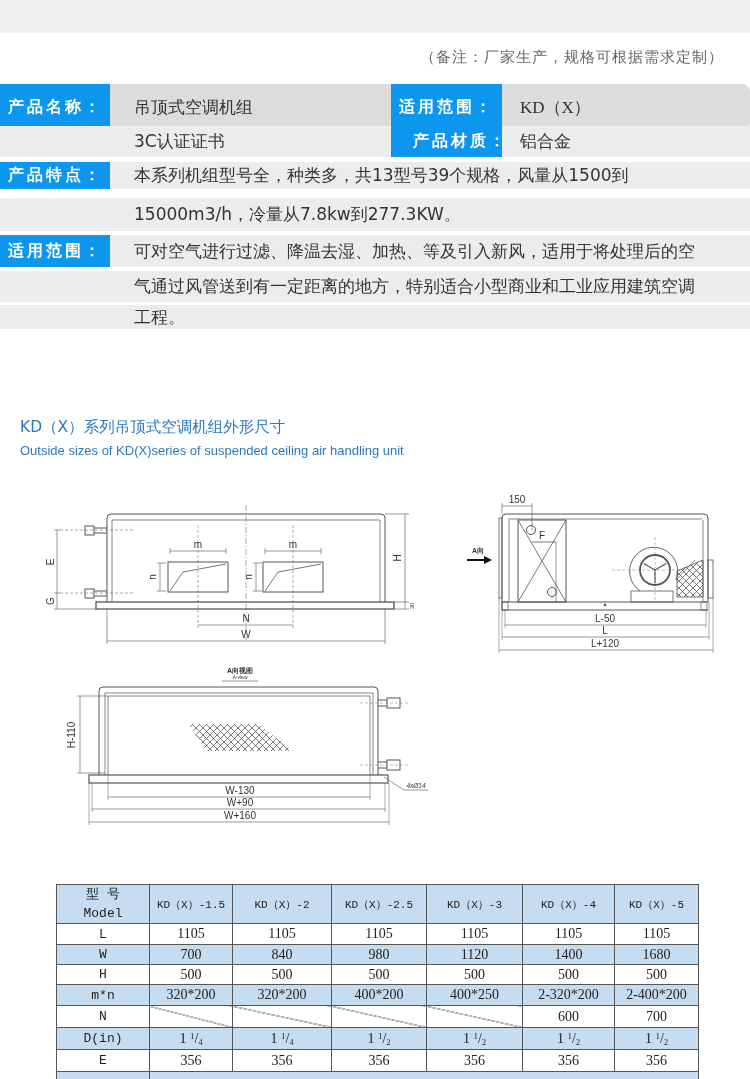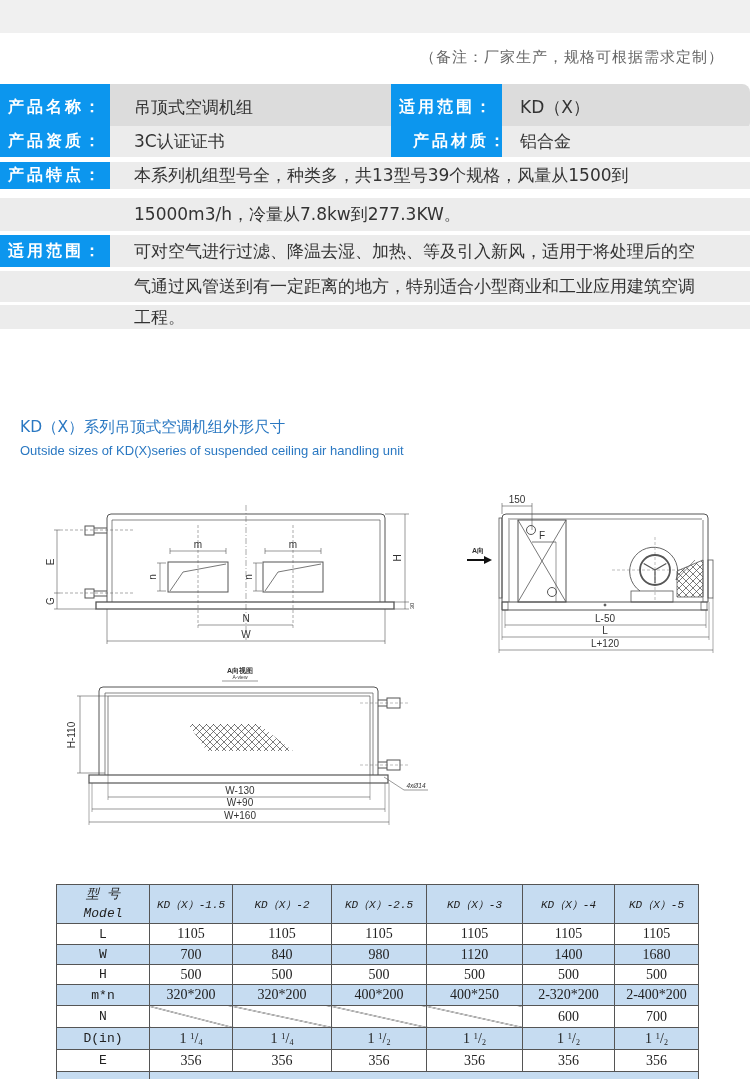--- a/index.html
+++ b/index.html
@@ -28,24 +28,23 @@
 </head>
 <body>
 
 <div class="topband"></div>
 <div class="note">（备注：厂家生产，规格可根据需求定制）</div>
 
 <div class="row dark" style="top:84px;height:47px;border-radius:8px;">
   <div class="lbl" style="left:0;width:110px;">产品名称：</div>
   <div class="val" style="left:134px;">吊顶式空调机组</div>
   <div class="lbl" style="left:391px;width:111px;">适用范围：</div>
-  <div class="val" style="left:520px;">KD（X）</div>
+  <div class="val" style="left:520px;font-family:Liberation Serif, serif;">KD（X）</div>
 </div>
 <div class="row" style="top:126px;height:31px;">
-  <div class="lbl" style="left:0;width:110px;">产品资质：</div>
   <div class="val" style="left:134px;">3C认证证书</div>
   <div class="lbl" style="left:391px;width:111px;padding-left:22px;">产品材质：</div>
   <div class="val" style="left:520px;">铝合金</div>
 </div>
 <div class="row" style="top:162px;height:27px;">
   <div class="lbl" style="left:0;width:110px;">产品特点：</div>
   <div class="val" style="left:134px;">本系列机组型号全，种类多，共13型号39个规格，风量从1500到</div>
 </div>
 <div class="row" style="top:198px;height:33px;">
   <div class="val" style="left:134px;">15000m3/h，冷量从7.8kw到277.3KW。</div>
@@ -194,21 +193,21 @@
   <colgroup>
     <col style="width:93px">
       <col style="width:83px">
       <col style="width:99px">
       <col style="width:95px">
       <col style="width:96px">
       <col style="width:92px">
       <col style="width:84px">
   </colgroup>
   <tbody>
-      <tr class="blue" style="height:28px;font-style:italic;">
+      <tr class="blue" style="height:28px;">
     <td class="mhead0">
       <div>型 号</div>
       <div>Model</div>
     </td>
     <td class="mhead">KD（X）-1.5</td>
     <td class="mhead">KD（X）-2</td>
     <td class="mhead">KD（X）-2.5</td>
     <td class="mhead">KD（X）-3</td>
     <td class="mhead">KD（X）-4</td>
     <td class="mhead">KD（X）-5</td>

